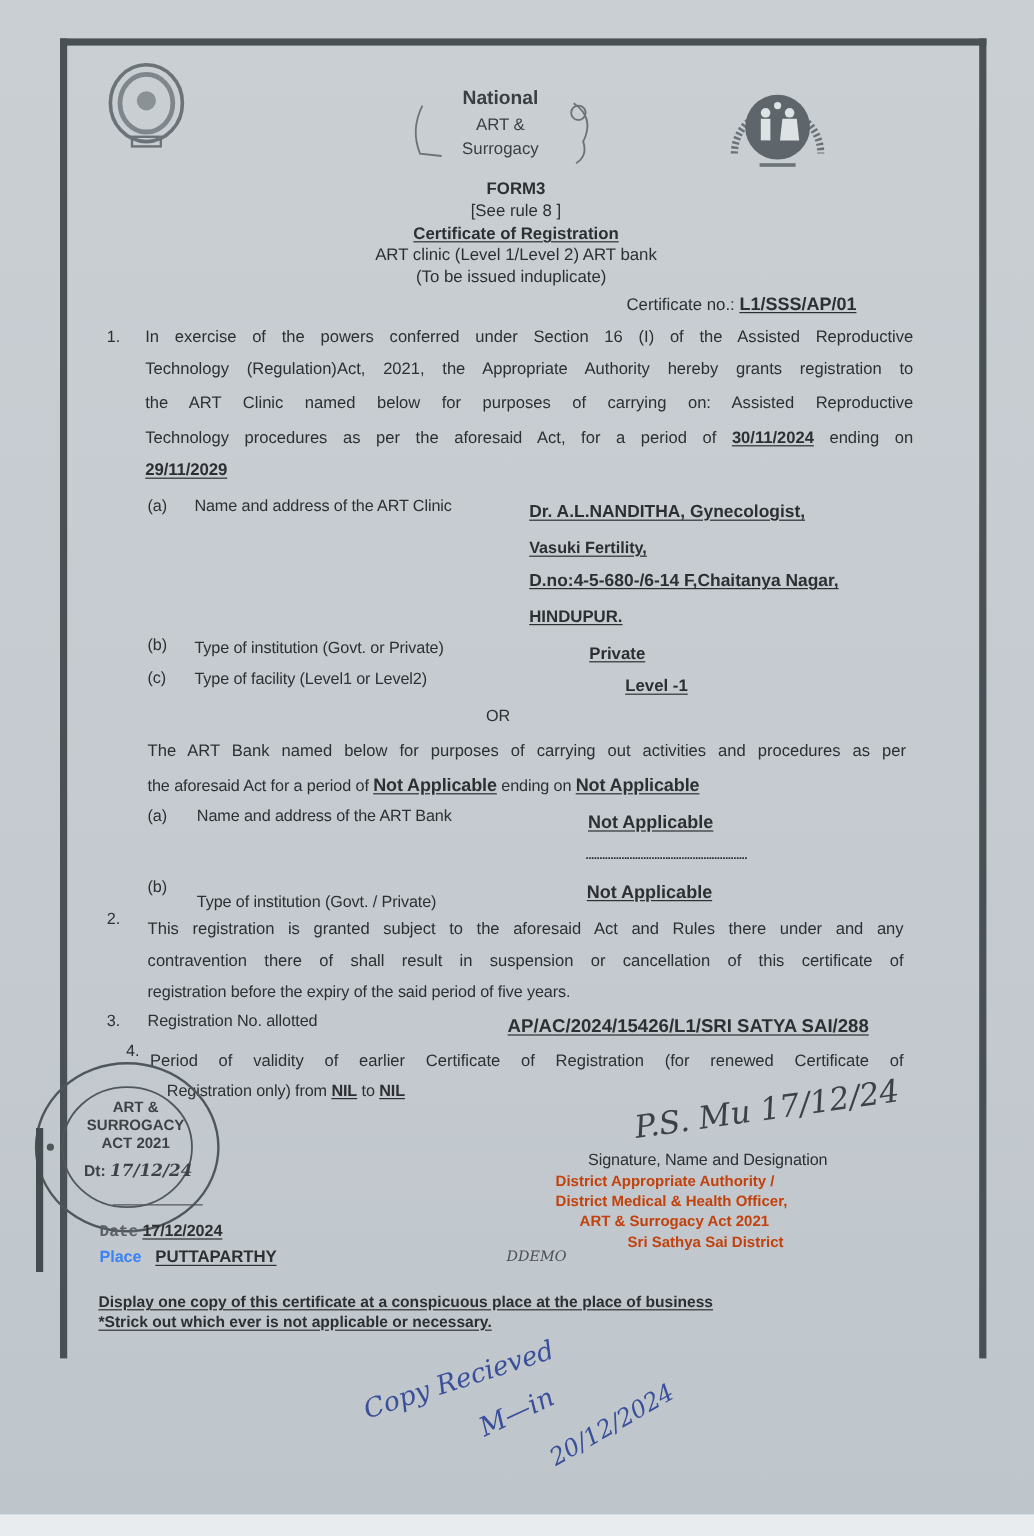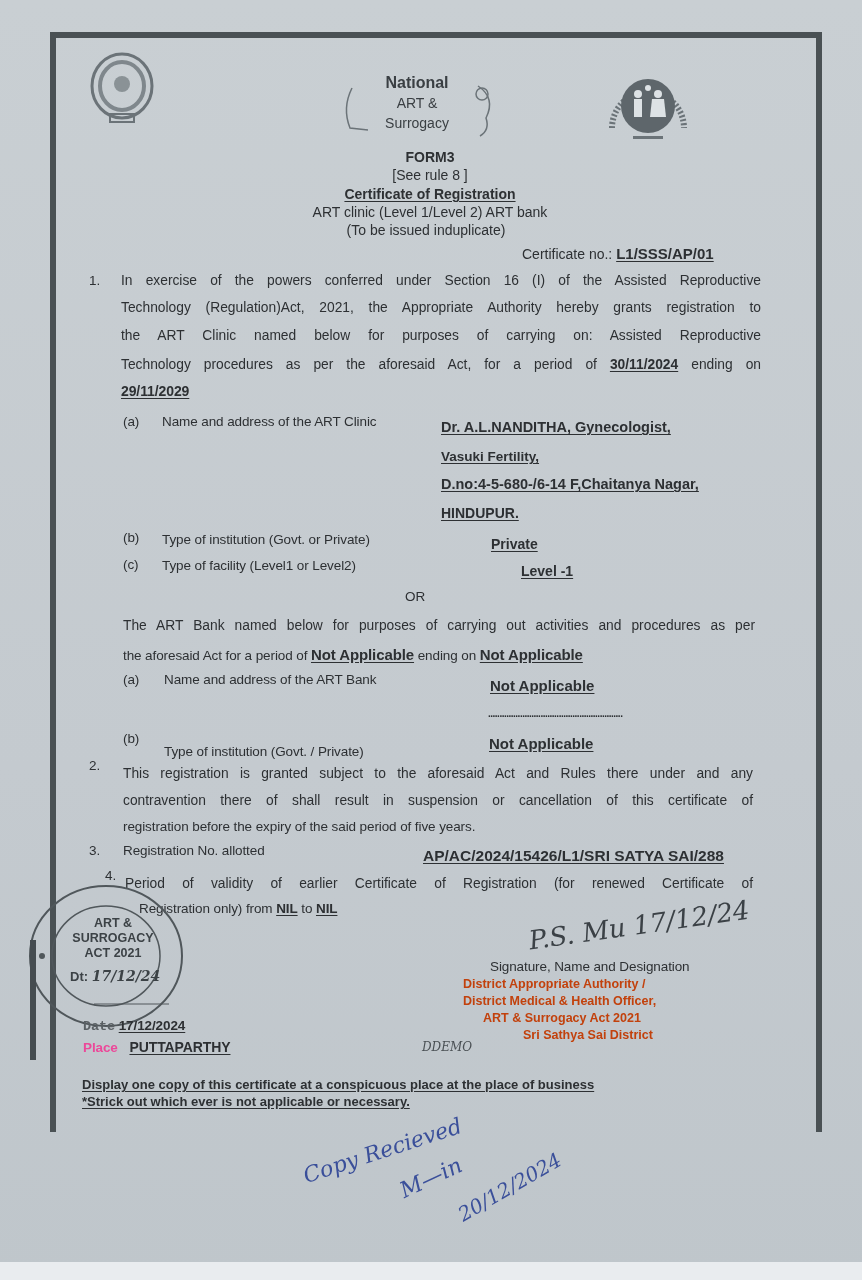--- a/index.html
+++ b/index.html
@@ -148,21 +148,21 @@
   <span>Dt:</span>
   <span class="handwritten" style="color:#3c4246;font-size:14px;">17/12/24</span>
 </div>
 <div class="abs" style="left:30px;top:940px;width:6px;height:120px;background:#454c50;"></div>
 
 <div class="abs b t" style="left:83px;top:1018px;">
   <span style="color:#5a6064;font-family:Liberation Mono, monospace;">Date</span>
   <span class="u">17/12/2024</span>
 </div>
 <div class="abs b t" style="left:83px;top:1039px;">
-  <span style="color:#ec4899;margin-right:8px;">Place</span>
+  <span style="color:#3b82f6;margin-right:8px;">Place</span>
   <span class="u" style="font-size:14px;">PUTTAPARTHY</span>
 </div>
 
 <div class="abs handwritten" style="left:528px;top:910px;font-size:26px;color:#3b4146;transform:rotate(-8deg);">P.S. Mu 17/12/24</div>
 <div class="abs t" style="left:490px;top:959px;">Signature, Name and Designation</div>
 <div class="abs b" style="left:463px;top:976px;font-size:12.5px;line-height:17px;color:#c2410c;">
   <div>District Appropriate Authority /</div>
   <div>District Medical &amp; Health Officer,</div>
   <div style="padding-left:20px;">ART &amp; Surrogacy Act 2021</div>
   <div style="padding-left:60px;">Sri Sathya Sai District</div>

